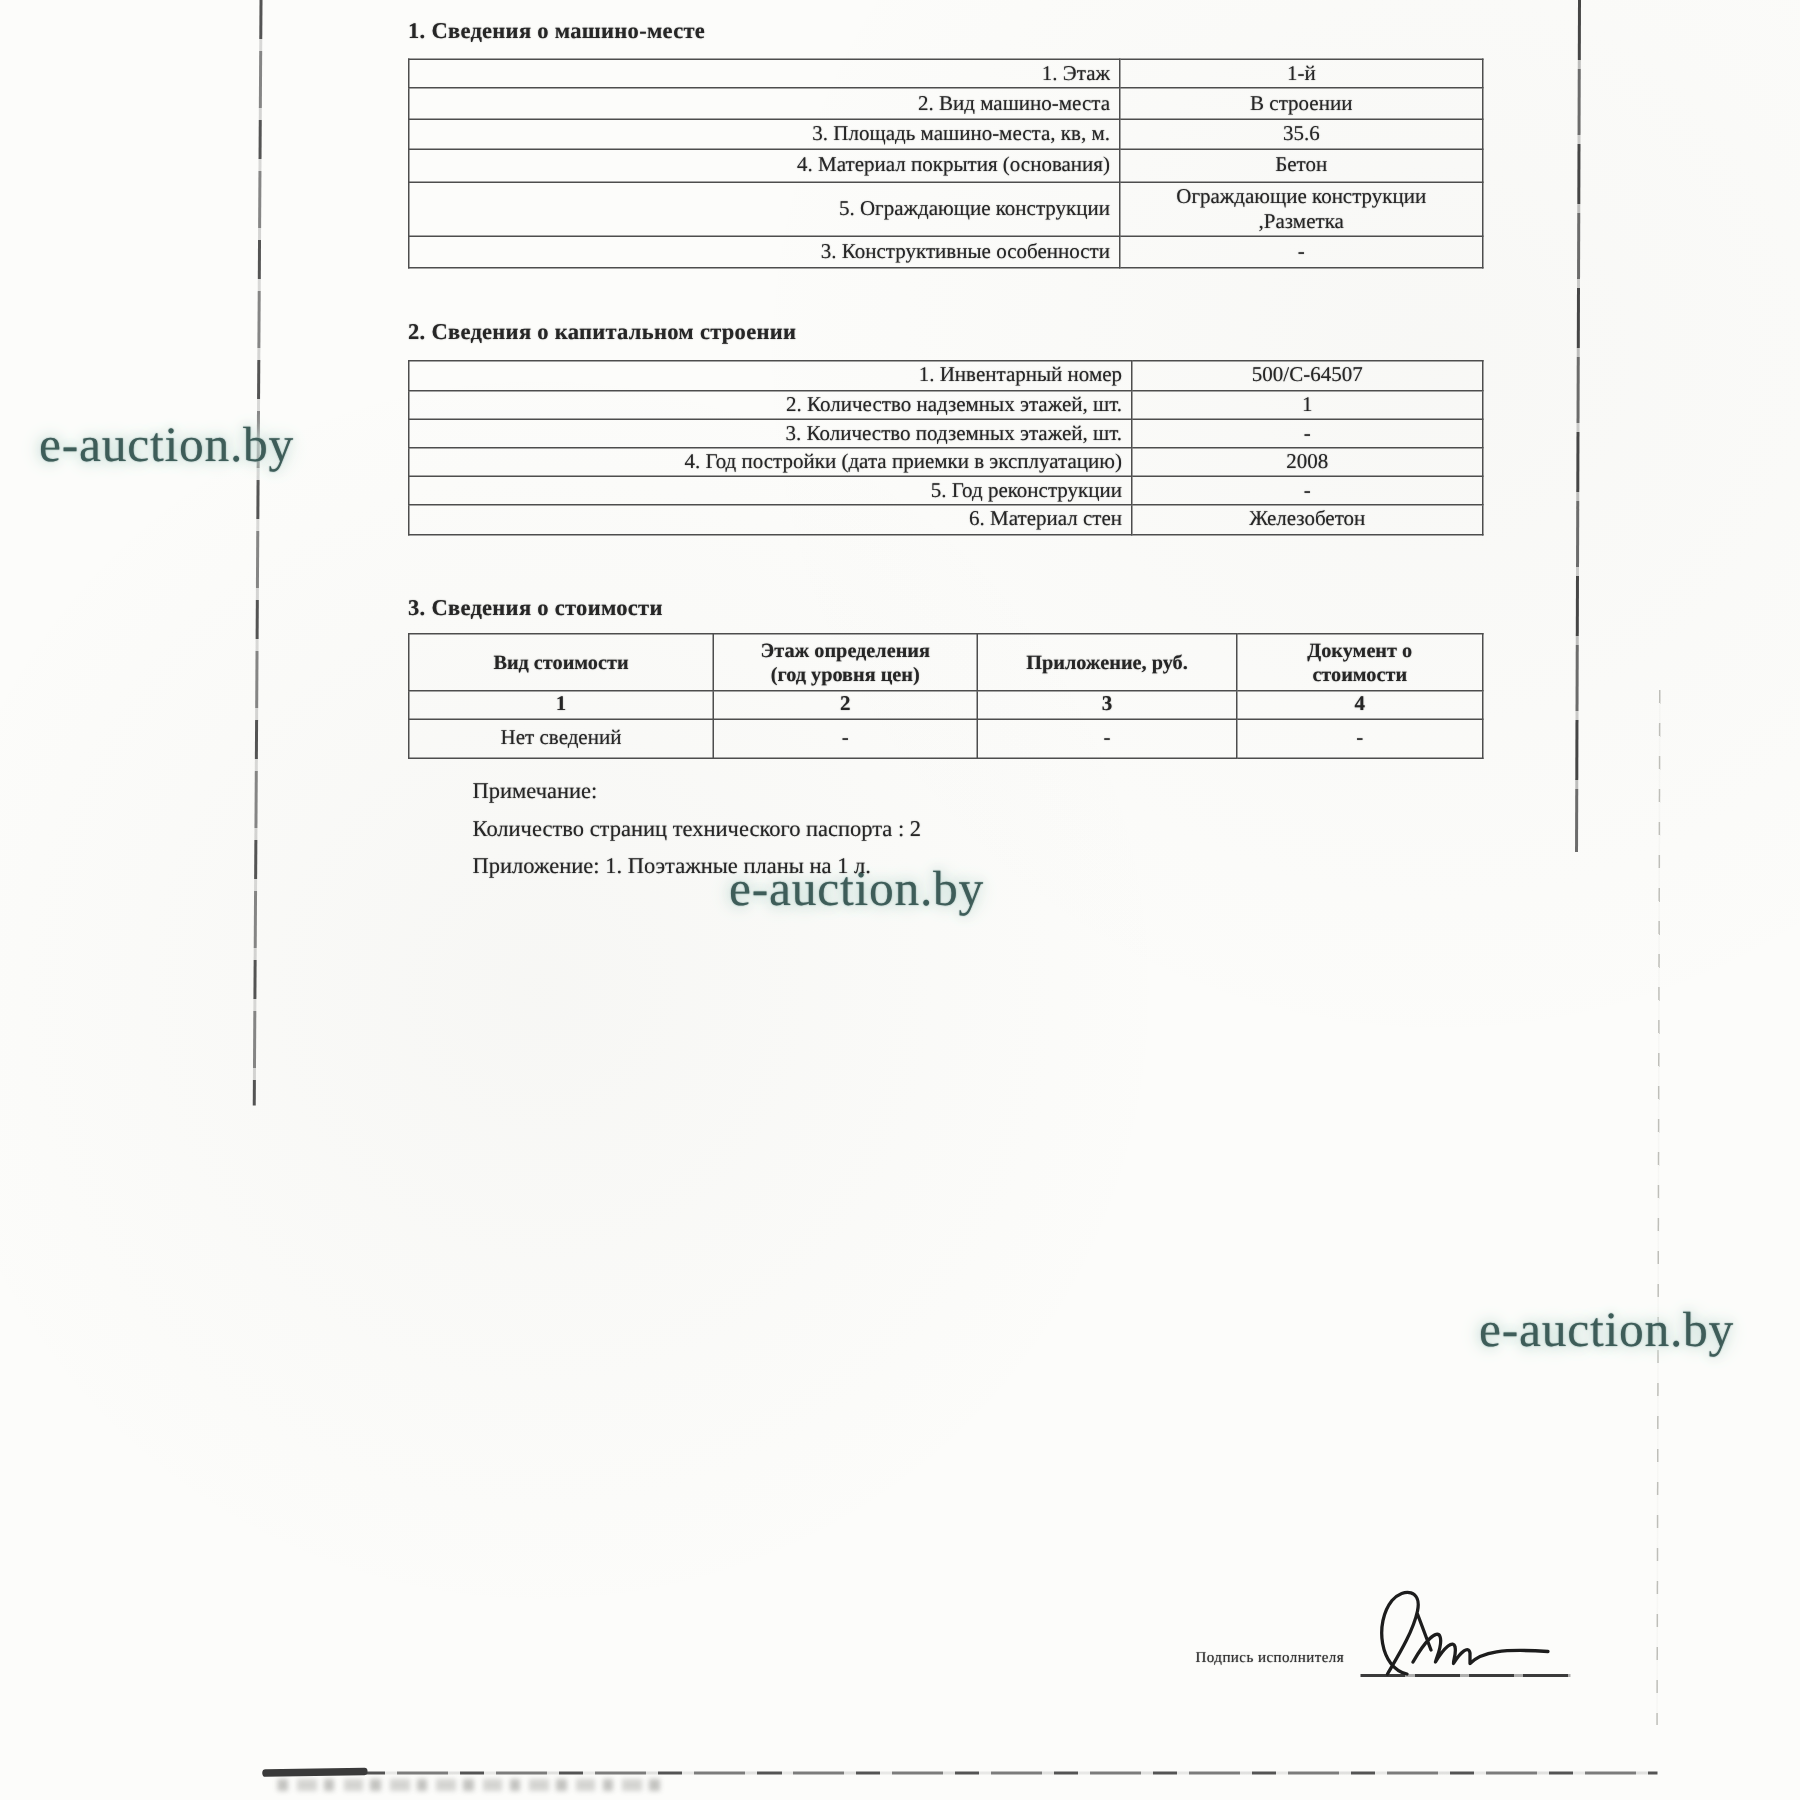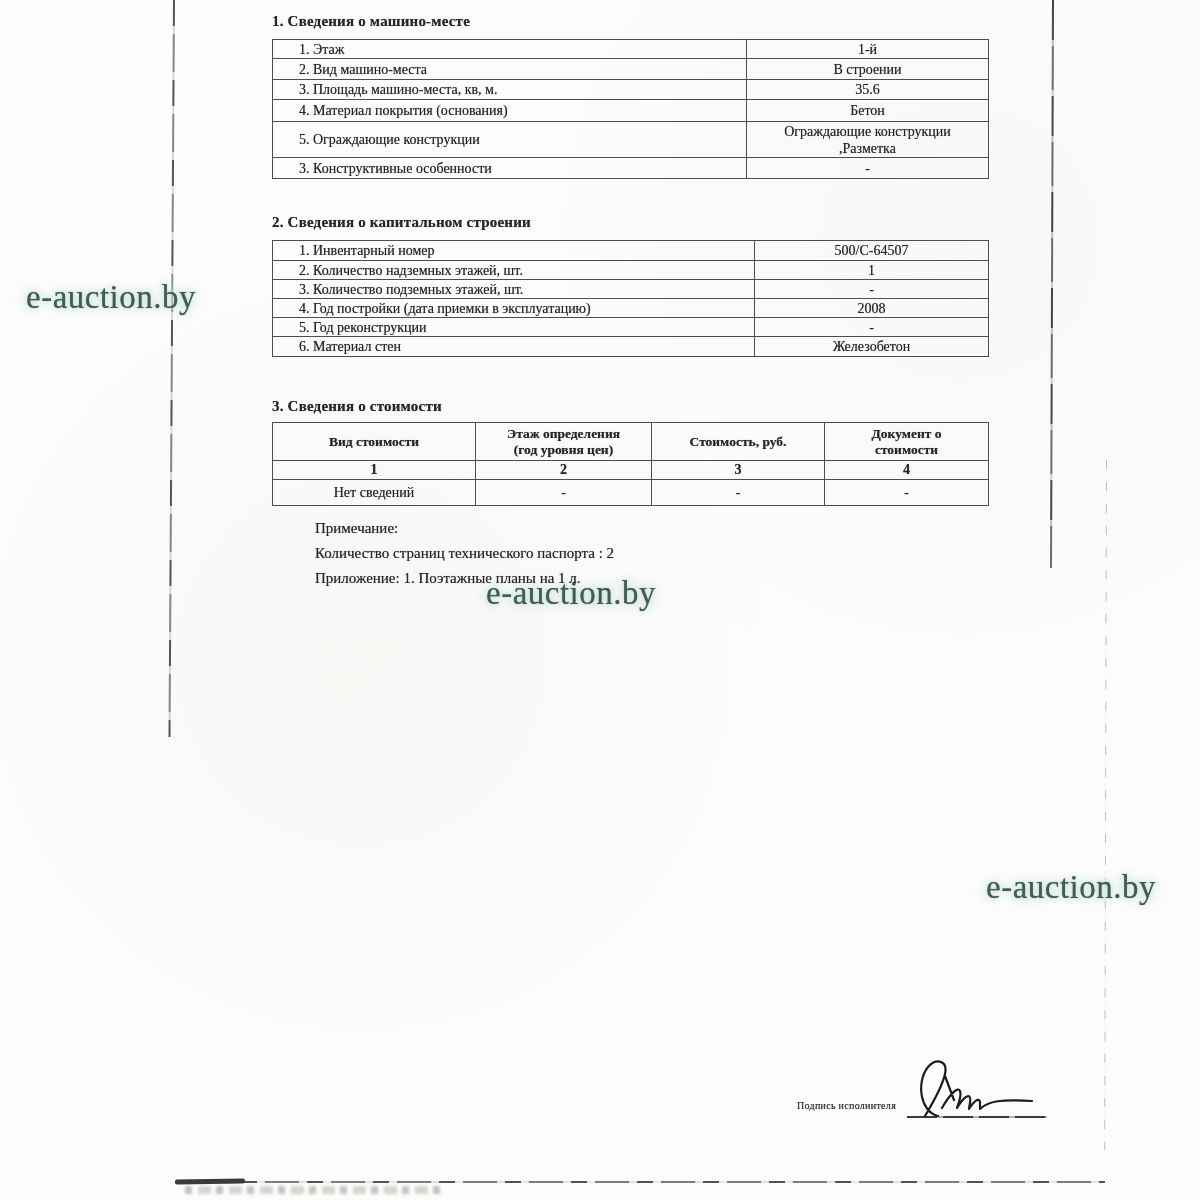--- a/index.html
+++ b/index.html
@@ -83,21 +83,21 @@
   .tbl1 { top: 39px; }
   .tbl2 { top: 240px; }
   .tbl3 { top: 422px; }
   td, th {
     border: 1.6px solid #4d4d4d;
     font-size: 14px; font-weight: normal;
     padding: 0 6px; vertical-align: middle;
     overflow: hidden;
   }
   .tbl1 td, .tbl2 td { line-height: 17px; }
-  .lbl { text-align: left; padding-left: 26px; }
+  .lbl { text-align: right; padding-left: 26px; }
   .val { text-align: center; white-space: pre-line; }
   .tbl3 th { font-weight: bold; font-size: 13.5px; text-align: center; white-space: pre-line; line-height: 16px; }
   .tbl3 td { text-align: center; }
   .num-row td { font-weight: bold; height: 18px; }
   .data-row td { height: 25px; }
   
   .notes { position: absolute; left: 315px; top: 520px; font-size: 15px; width: 500px;
            text-shadow: 0 0 0.8px rgba(35,35,35,0.6); }
   .notes div { margin-bottom: 8px; line-height: 17px; }
   
@@ -205,21 +205,21 @@
           <col style="width:203px">
           <col style="width:176px">
           <col style="width:173px">
           <col style="width:164px">
         </colgroup>
       <tbody>
           <tr style="height:38px">
         <th>Вид стоимости</th>
         <th>Этаж определения
 (год уровня цен)</th>
-        <th>Стоимость, руб.</th>
+        <th>Приложение, руб.</th>
         <th>Документ о
 стоимости</th>
       </tr>
       <tr class="num-row">
         <td>1</td>
         <td>2</td>
         <td>3</td>
         <td>4</td>
       </tr>
       <tr class="data-row">

